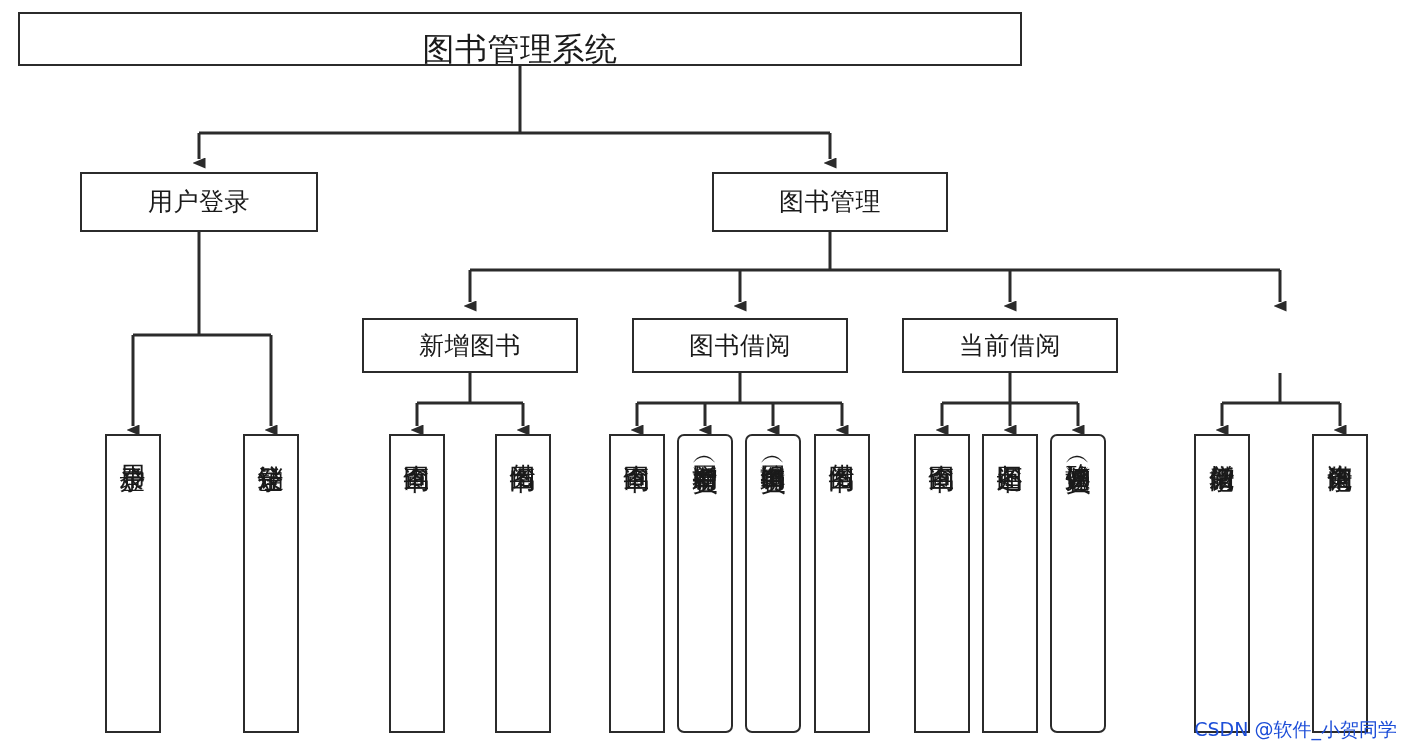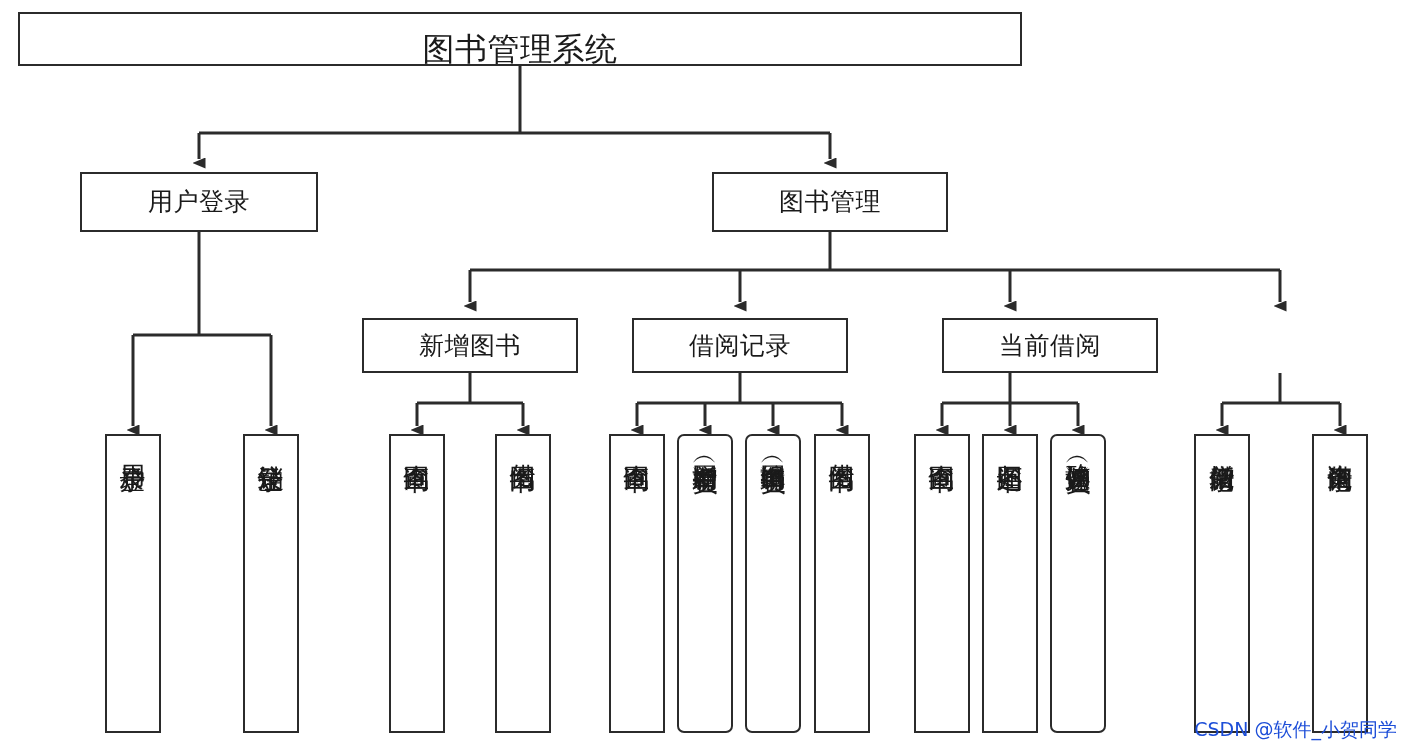--- a/index.html
+++ b/index.html
@@ -143,23 +143,23 @@
     <span class="label">用户登录</span>
   </div>
   <div class="node horiz" style="left:712px; top:172px; width:236px; height:60px;">
     <span class="label">图书管理</span>
   </div>
 
   <div class="node horiz" style="left:362px; top:318px; width:216px; height:55px;">
     <span class="label">新增图书</span>
   </div>
   <div class="node horiz" style="left:632px; top:318px; width:216px; height:55px;">
-    <span class="label">借阅记录</span>
-  </div>
-  <div class="node horiz" style="left:902px; top:318px; width:216px; height:55px;margin-left:40px;">
+    <span class="label">图书借阅</span>
+  </div>
+  <div class="node horiz" style="left:902px; top:318px; width:216px; height:55px;">
     <span class="label">当前借阅</span>
   </div>
 
   <div class="node vert" style="left:105px; top:434px; width:56px; height:299px;">
     <span class="label">用户登录</span>
   </div>
   <div class="node vert" style="left:243px; top:434px; width:56px; height:299px;">
     <span class="label">注销登录</span>
   </div>
 

